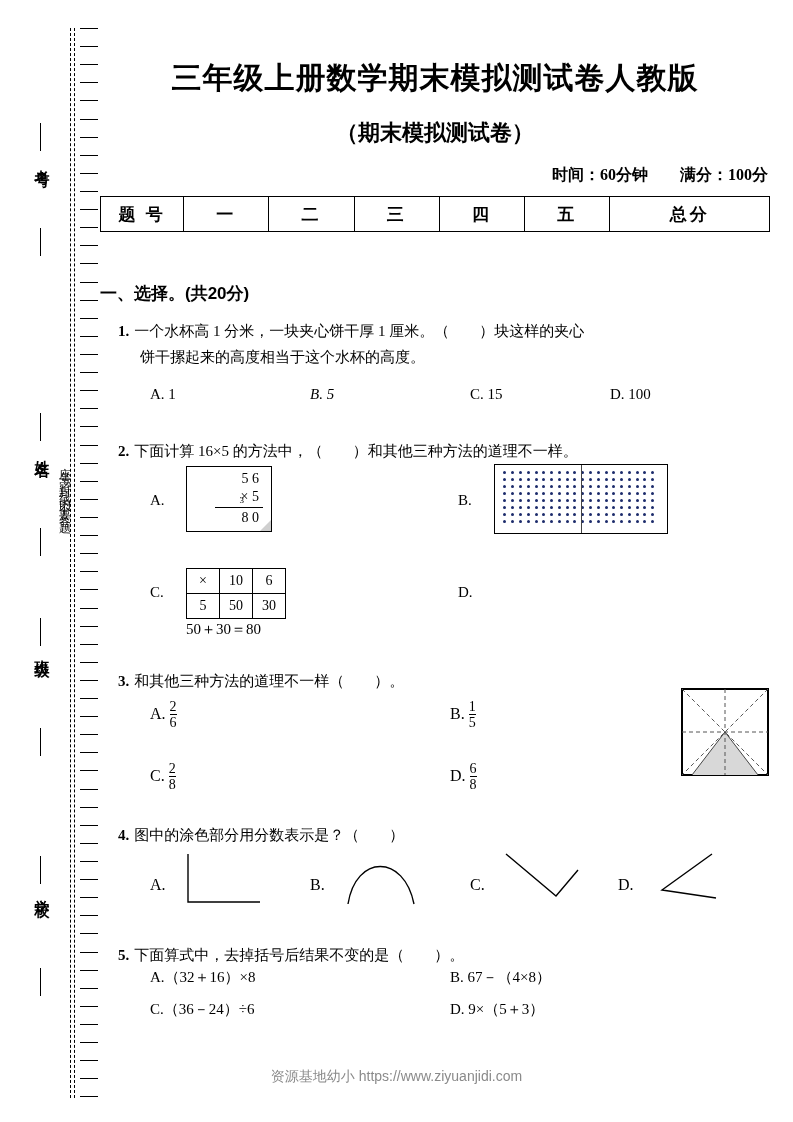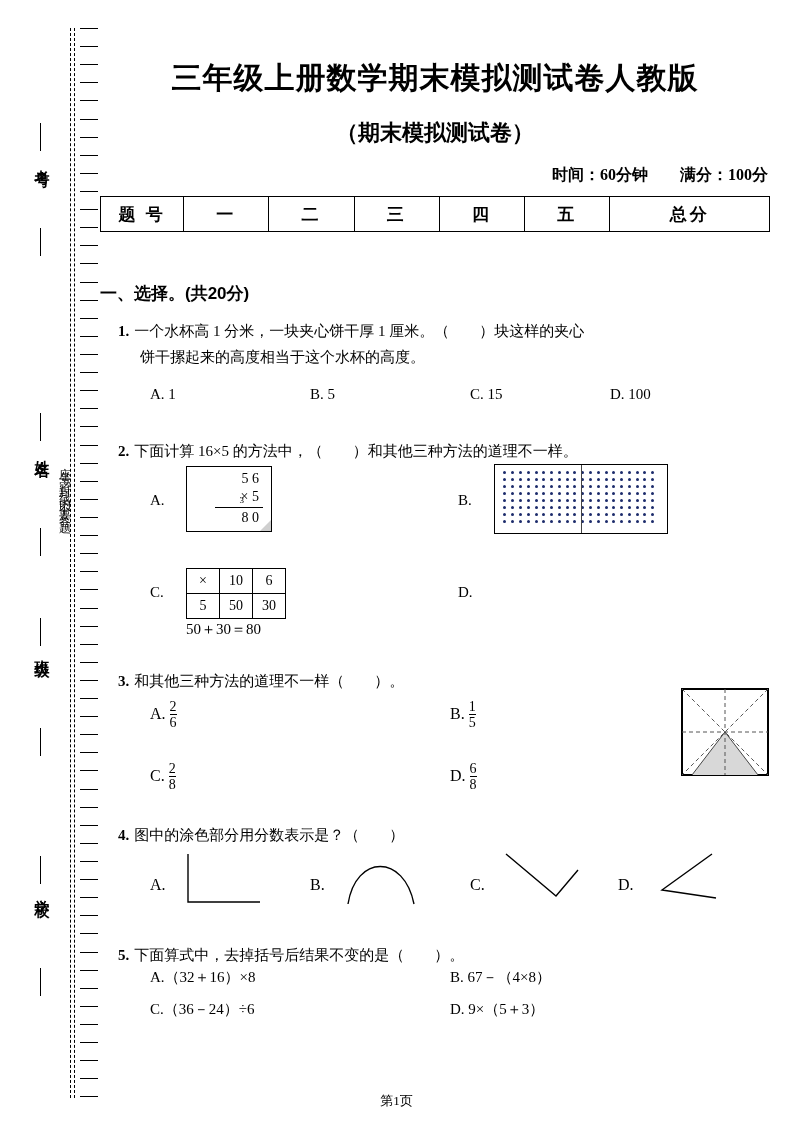--- a/index.html
+++ b/index.html
@@ -163,21 +163,21 @@
   .opt {
     position: absolute;
     font-family: "Liberation Serif", serif;
   }
 
   
   #q1 { top: 318px; }
   #q1b { top: 344px; left: 140px; }
   #q1opts { top: 386px; left: 150px; width: 620px; }
   #q1opts .opt.a { left: 0; }
-  #q1opts .opt.b { left: 160px; }
+  #q1opts .opt.b { left: 160px; font-style: italic; }
   #q1opts .opt.c { left: 320px; }
   #q1opts .opt.d { left: 460px; }
 
   
   #q2 { top: 438px; }
   #q2area { position: absolute; left: 118px; top: 462px; width: 660px; height: 190px; }
   .lab { position: absolute; font-size: 15px; font-family: "Liberation Serif", serif; }
 
   .vert-calc {
     position: absolute;
@@ -706,14 +706,14 @@
   <div class="q" id="q5">
     <span class="qnum">5.</span><span class="qtext">下面算式中，去掉括号后结果不变的是（　　）。</span>
   </div>
   <div class="opts" id="q5opts">
     <span class="opt a">A.（32＋16）×8</span>
     <span class="opt b">B. 67－（4×8）</span>
     <span class="opt c">C.（36－24）÷6</span>
     <span class="opt d">D. 9×（5＋3）</span>
   </div>
 
-  <div class="pagenum">第1页</div>
+  <div class="watermark">资源基地幼小 https://www.ziyuanjidi.com</div>
 </div>
 
 </body></html>

